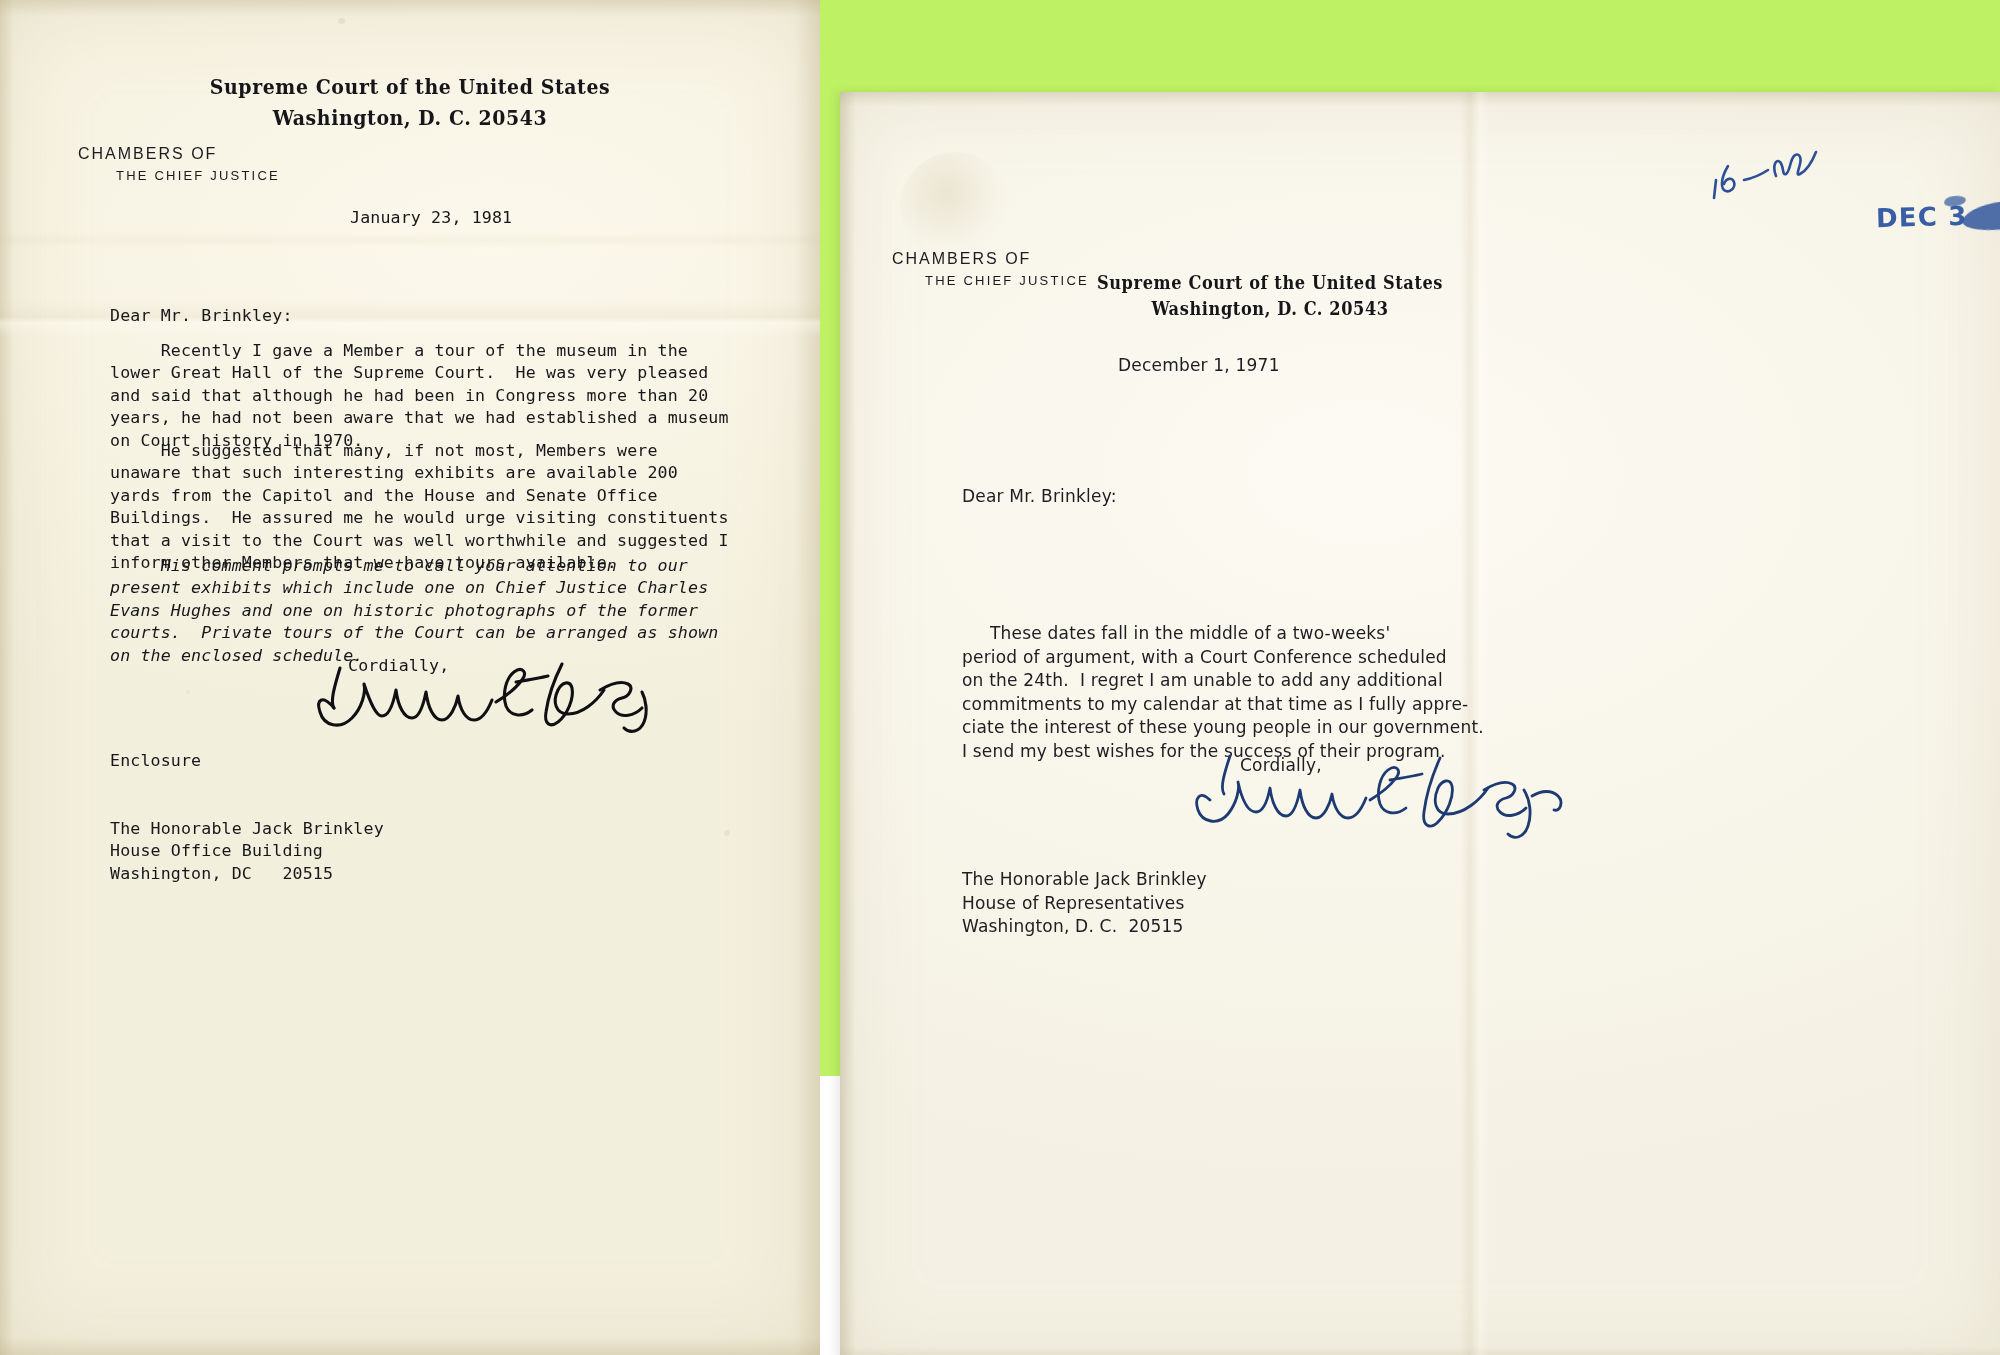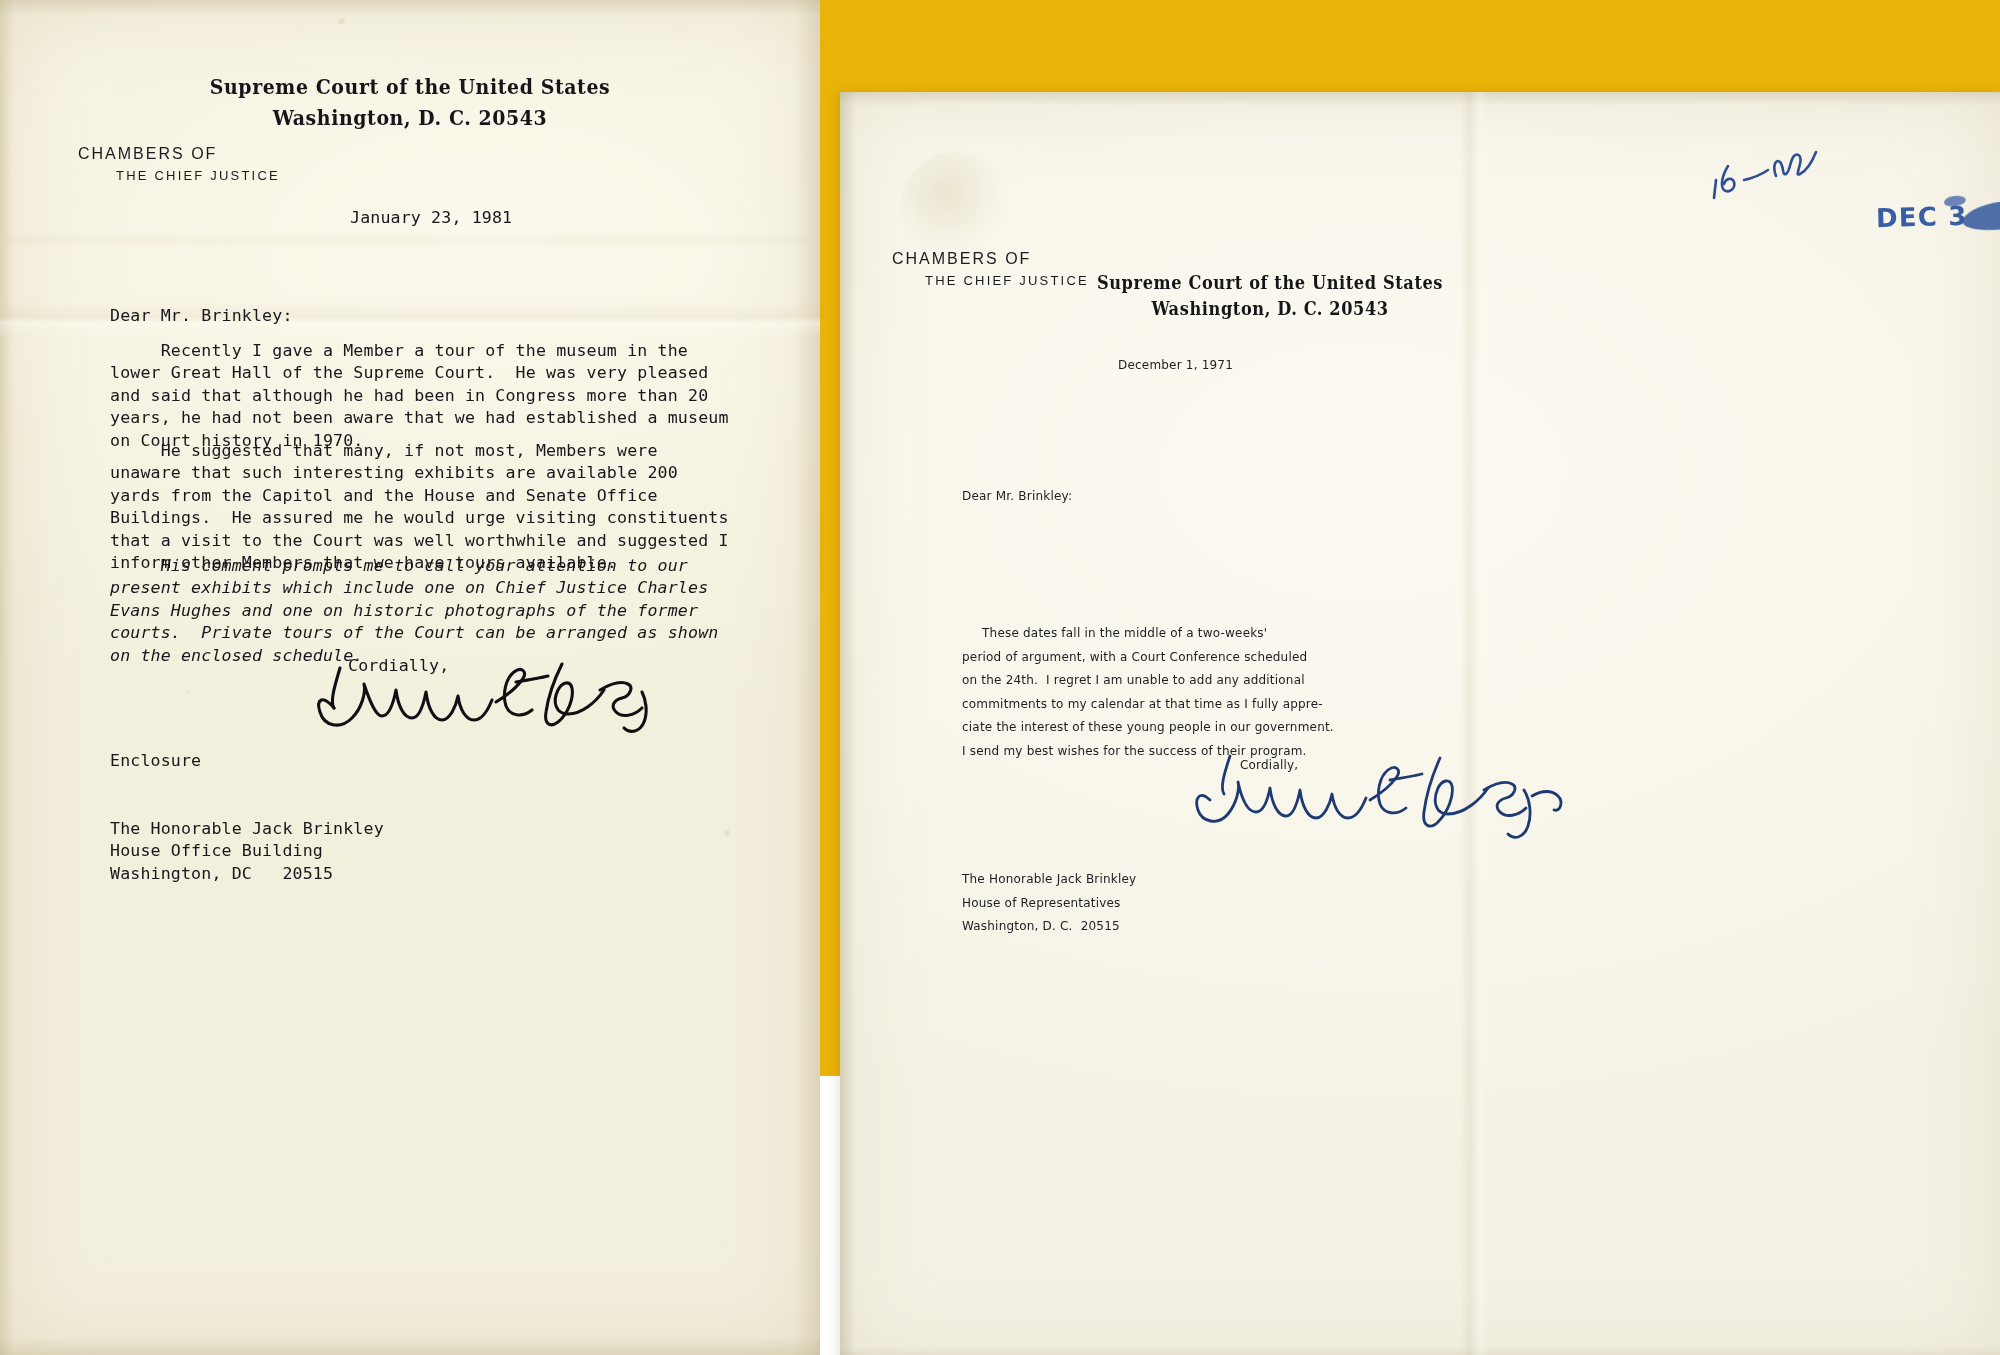--- a/index.html
+++ b/index.html
@@ -9,21 +9,21 @@
     width: 2000px; height: 1355px;
     background: #ffffff;
     overflow: hidden;
     font-family: "Liberation Sans", sans-serif;
   }
 
   #stage {
     position: relative;
     width: 2000px;
     height: 1076px;
-    background: #eab308;
+    background: #bef264;
   }
 
   
   .letter {
     position: absolute;
     overflow: hidden;
   }
 
   #letter-one {
     left: 0px;
@@ -140,21 +140,21 @@
     white-space: pre;
   }
 
   #letter-one .typed {
     font-size: 16.6px;
     line-height: 22.4px;
     letter-spacing: 0.15px;
   }
 
   #letter-two .typed {
-    font-size: 12px;
+    font-size: 17px;
     line-height: 23.5px;
     letter-spacing: 0.0px;
     color: #1d1d22;
   }
   
   #letter-two .typed.body,
   #letter-two .typed.addr,
   #letter-two .typed.salute,
   #letter-two .typed.date,
   #letter-two .typed.closing {

